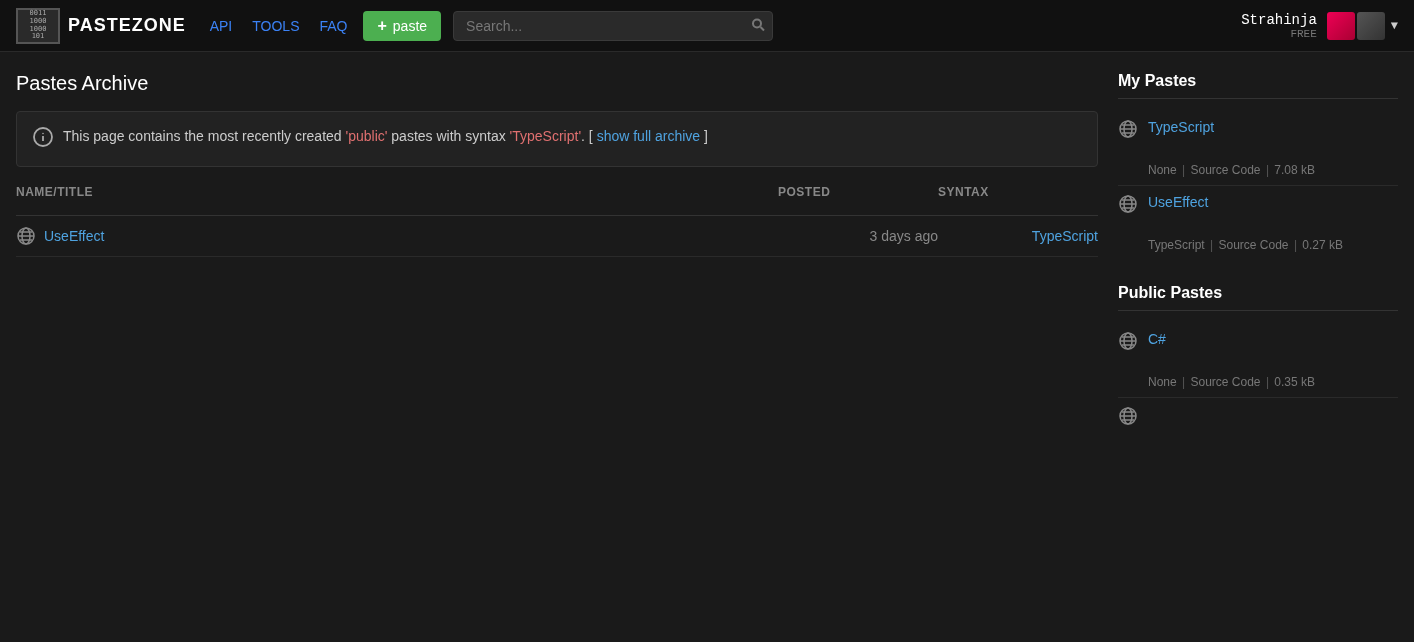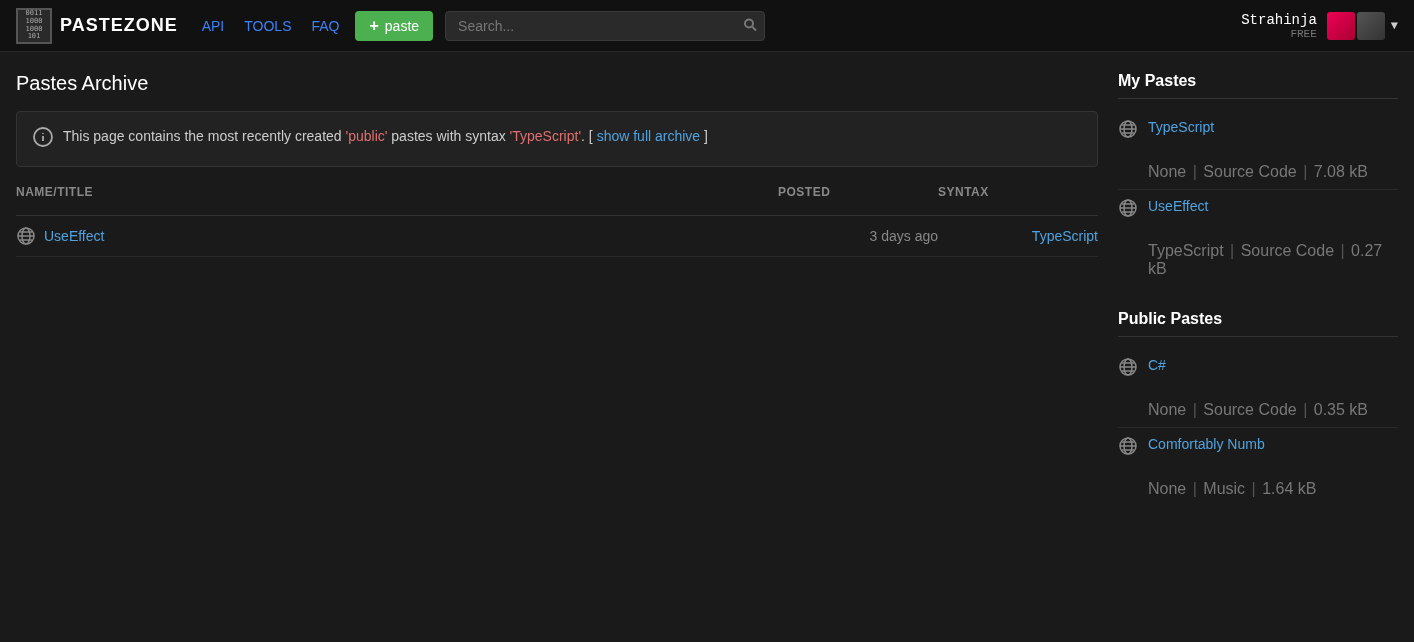--- a/index.html
+++ b/index.html
@@ -22,21 +22,21 @@
       height: 52px;
       border-bottom: 1px solid #2a2a2a;
     }
     .logo-area {
       display: flex;
       align-items: center;
       margin-right: 24px;
       text-decoration: none;
     }
     .logo-icon {
-      width: 36px;
+      width: 44px;
       height: 36px;
       background-color: #2a2a2a;
       border: 2px solid #555;
       display: flex;
       align-items: center;
       justify-content: center;
       font-size: 8px;
       color: #aaa;
       margin-right: 8px;
       font-family: monospace;
@@ -286,21 +286,21 @@
     .sidebar-paste-title {
       color: #4fa3e0;
       font-size: 14px;
       text-decoration: none;
       cursor: pointer;
       display: block;
       margin-bottom: 2px;
     }
     .sidebar-paste-meta {
       color: #777777;
-      font-size: 16px;
+      font-size: 12px;
       margin-top: 28px;
     }
     .sidebar-paste-meta .sep { color: #555; margin: 0 2px; }
 
     
     .globe-svg { width: 20px; height: 20px; fill: none; stroke: #888; stroke-width: 1.5; }
   </style>
 </head>
 <body>
 
@@ -465,27 +465,17 @@
       </div>
 
       <div class="sidebar-item">
         <svg class="globe-svg" viewBox="0 0 20 20">
           <circle cx="10" cy="10" r="8"></circle>
           <ellipse cx="10" cy="10" rx="4" ry="8"></ellipse>
           <line x1="2" y1="10" x2="18" y2="10"></line>
           <line x1="4" y1="6" x2="16" y2="6"></line>
           <line x1="4" y1="14" x2="16" y2="14"></line>
         </svg>
-        <div class="sidebar-item-info">
-          <a class="sidebar-paste-title">Comfortably Numb</a>
-          <div class="sidebar-paste-meta">
-            <span>None</span>
-            <span class="sep"> | </span>
-            <span>Music</span>
-            <span class="sep"> | </span>
-            <span>1.64 kB</span>
-          </div>
-        </div>
       </div>
     </div>
 
   </aside>
 </div>
 
 </body></html>

